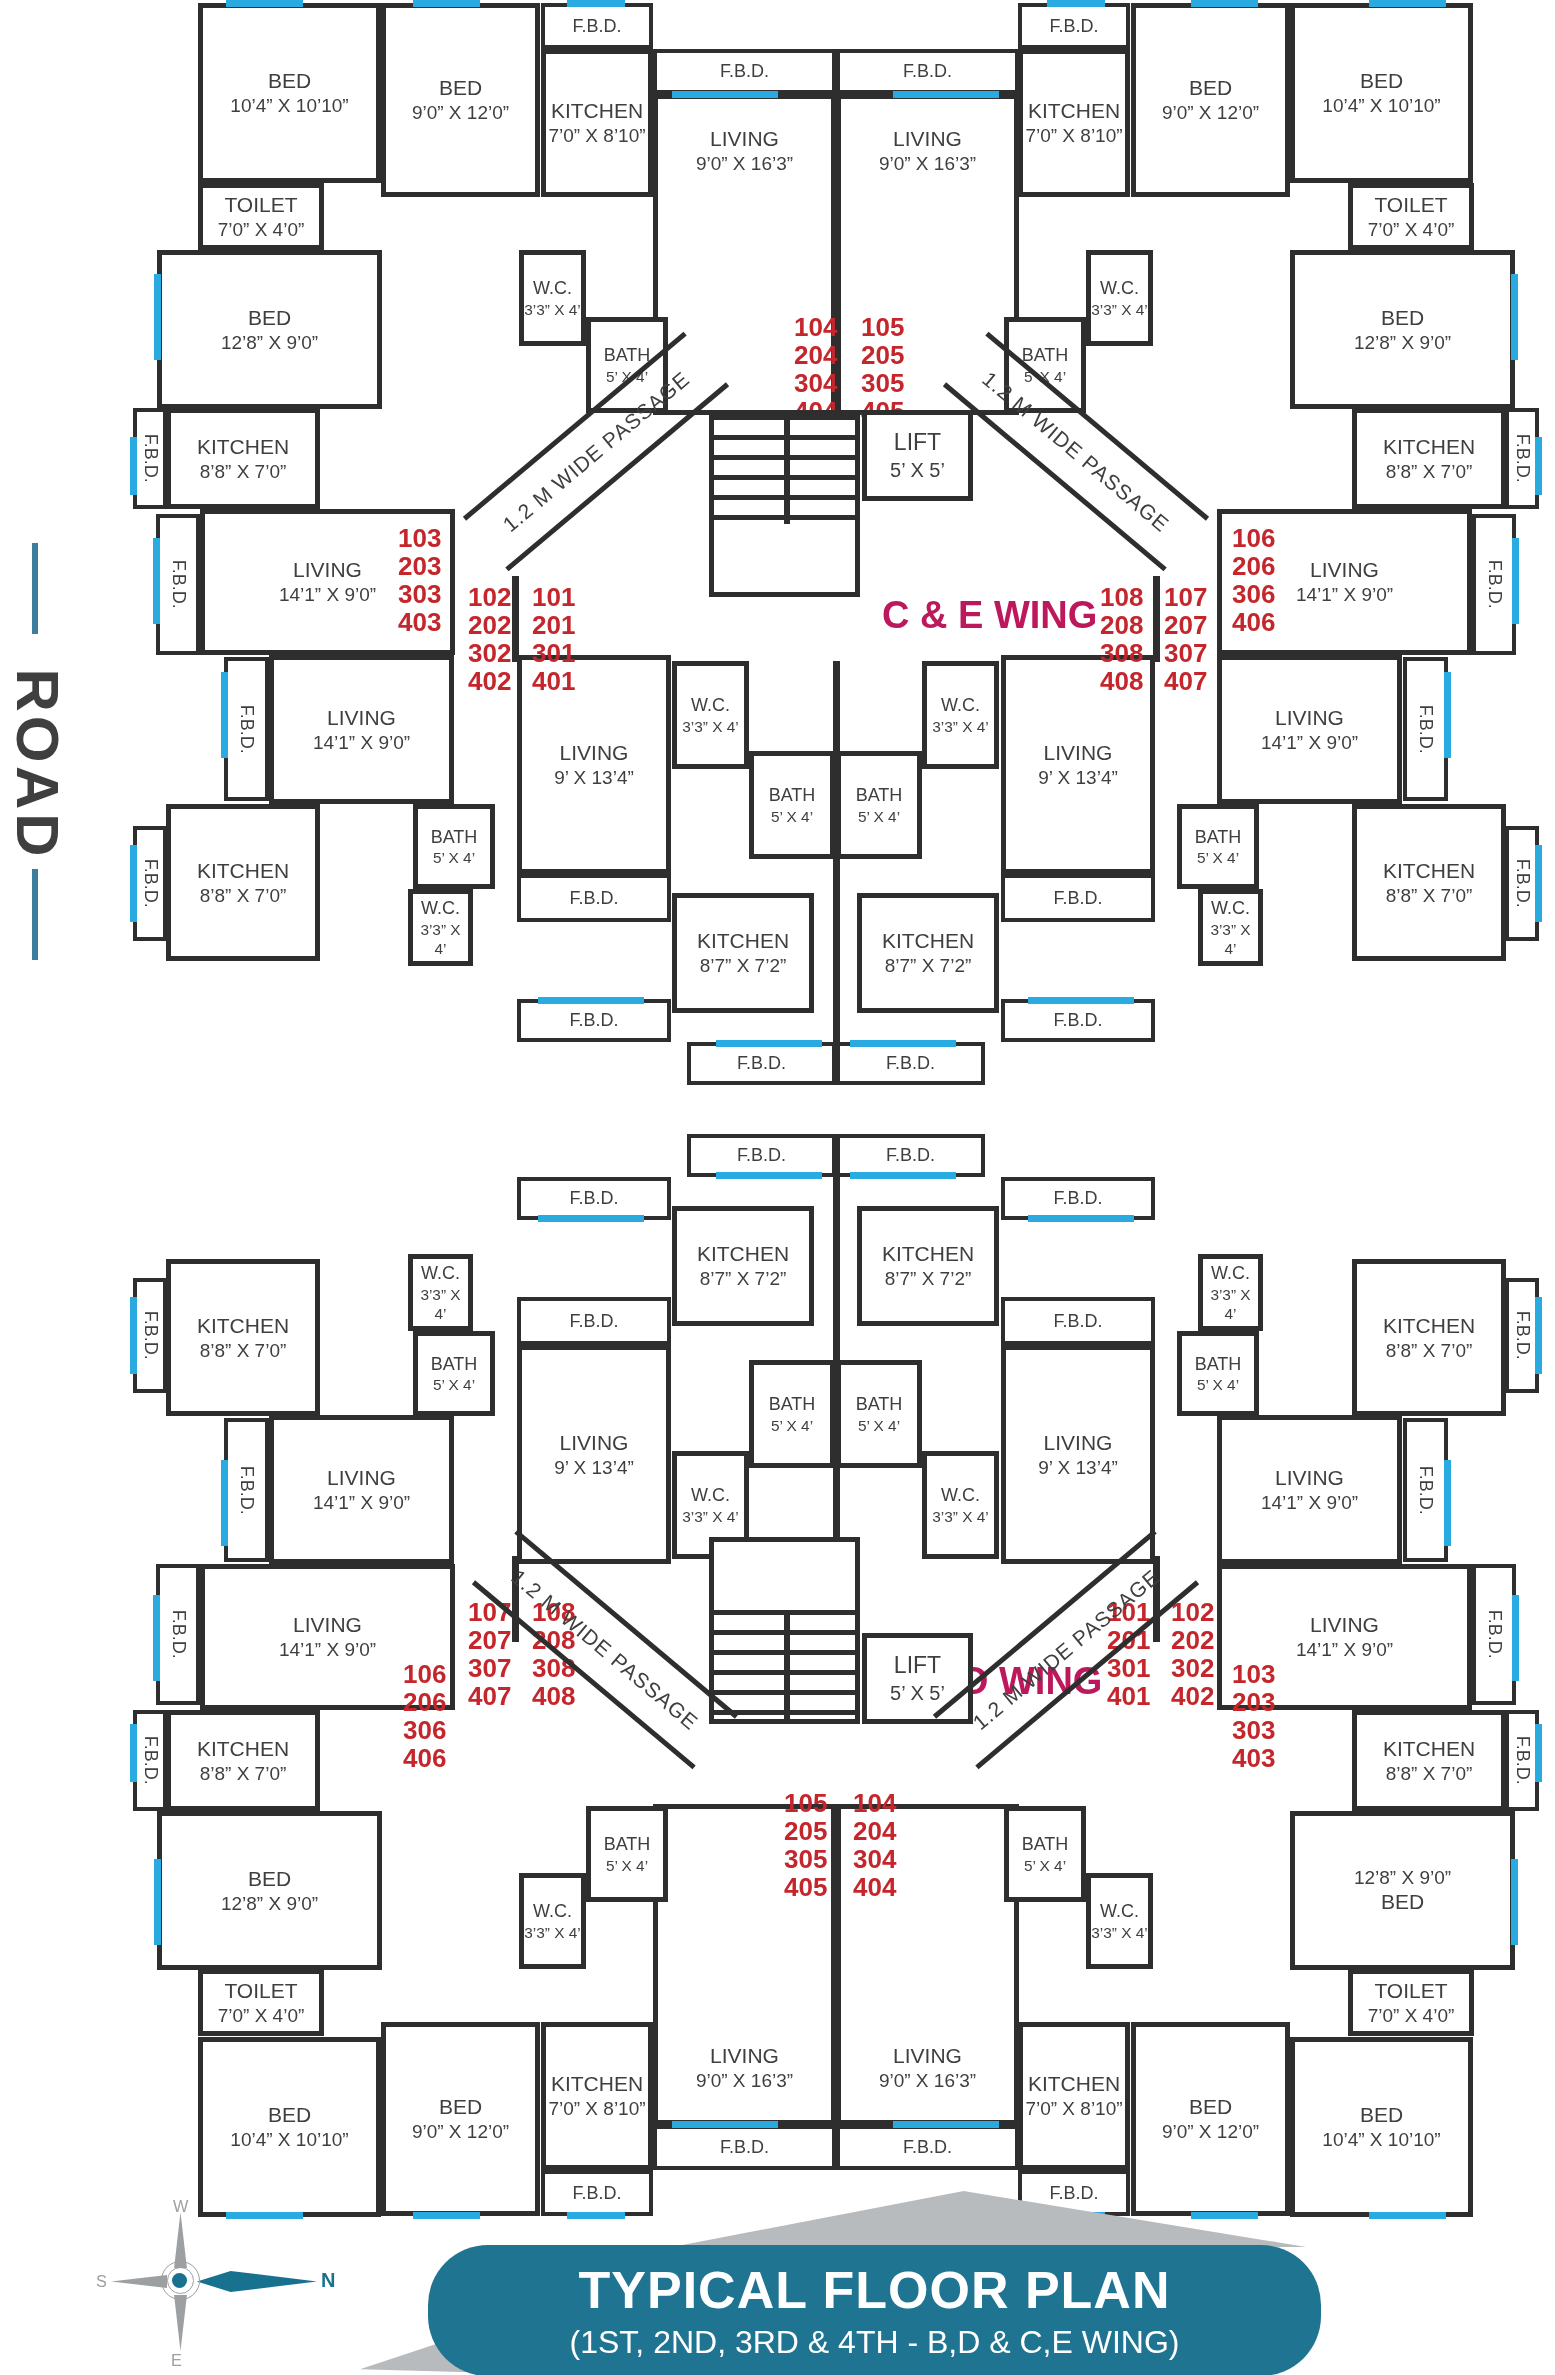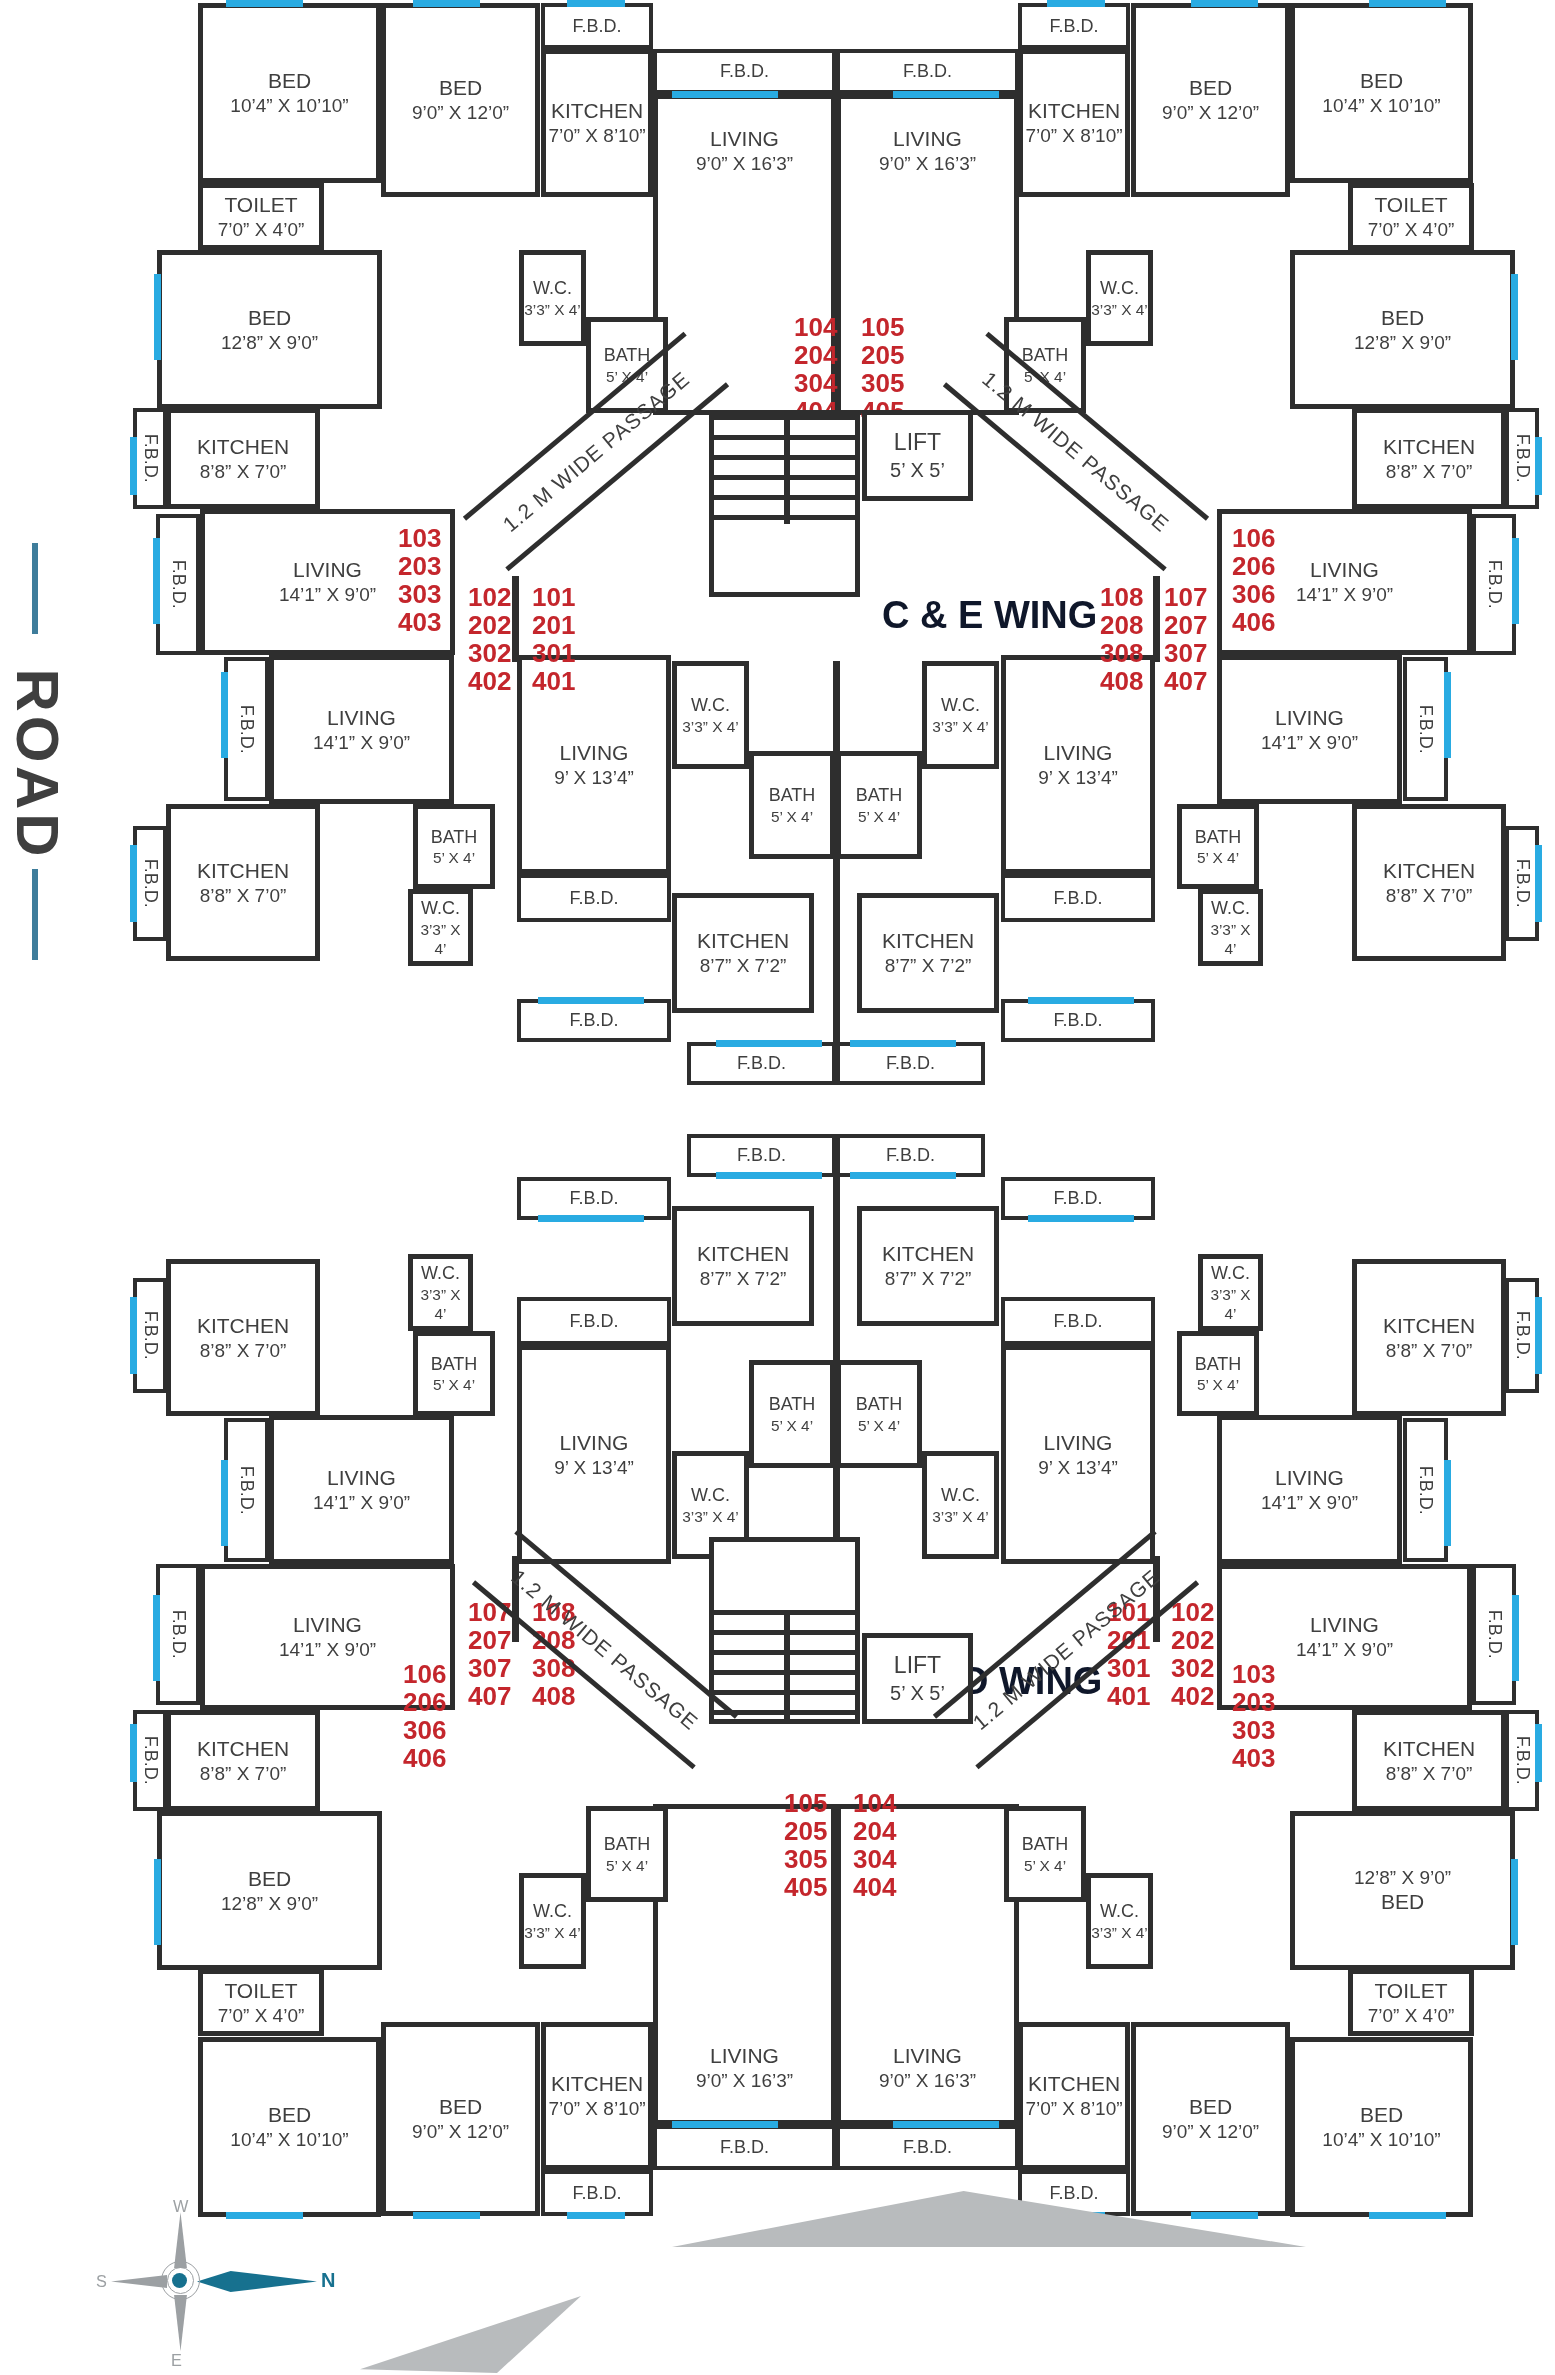--- a/index.html
+++ b/index.html
@@ -14,21 +14,21 @@
   .room.sm .rd{font-size:15.4px;}
   .room.fbd{border-width:4.8px;}
   .room.fbd .rl{font-size:18px;}
   .room.vert .rl{transform:rotate(90deg);white-space:nowrap;}
   .room.ltop{justify-content:flex-start;padding-top:27px;}
   .room.lbot{justify-content:flex-end;padding-bottom:27px;}
   .wall{position:absolute;background:#2e2e2e;}
   .win{position:absolute;background:#29abe2;}
   .ucol{position:absolute;color:#c4262c;font-weight:bold;font-size:26px;line-height:28px;
         text-align:center;}
-  .winglab{position:absolute;color:#0f172a;font-weight:bold;font-size:38px;white-space:nowrap;}
+  .winglab{position:absolute;color:#be185d;font-weight:bold;font-size:38px;white-space:nowrap;}
   .passage{position:absolute;box-sizing:border-box;border-top:5.8px solid #2e2e2e;
            border-bottom:5.8px solid #2e2e2e;display:flex;align-items:center;justify-content:center;}
   .passage span{font-size:21px;letter-spacing:1px;white-space:nowrap;color:#3f3f3f;}
   .stairs{position:absolute;box-sizing:border-box;border:5.8px solid #2e2e2e;background:#fff;}
   .treads{position:absolute;left:0;width:100%;
           background:repeating-linear-gradient(to bottom,#2e2e2e 0 4.8px,#ffffff 4.8px 20px);}
   .tdivider{position:absolute;width:5.8px;background:#2e2e2e;}
   .lift{position:absolute;box-sizing:border-box;border:5.8px solid #2e2e2e;background:#fff;
         display:flex;flex-direction:column;align-items:center;justify-content:center;line-height:1.3;}
   .lift .rl{font-size:23px;}.lift .rd{font-size:20px;}
@@ -634,20 +634,24 @@
       </div>
       <div class="passage" style="left: 922px; top: 1614px; width: 288px; height: 71px; transform: rotate(-40deg);">
         <span>1.2 M WIDE PASSAGE</span>
       </div>
     </div>
 
 
   <div class="deco" style="left:672px;top:2191px;width:634px;height:56px;clip-path:polygon(0 100%,46% 0,100% 100%);"></div>
   <div class="deco" style="left:360px;top:2296px;width:221px;height:77px;clip-path:polygon(0 95%,100% 0,62% 100%);"></div>
 
+  <div id="banner">
+    <div id="banner-title">TYPICAL FLOOR PLAN</div>
+    <div id="banner-sub">(1ST, 2ND, 3RD &amp; 4TH - B,D &amp; C,E WING)</div>
+  </div>
 
   <div id="compass">
     <div class="cp cp-letter" style="left:115px;top:1.9px;">W</div>
     <div class="cp cp-letter" style="left:38px;top:77px;">S</div>
     <div class="cp cp-letter" style="left:113px;top:156px;">E</div>
     <div class="cp" id="cp-n" style="left:263px;top:74px;">N</div>
     <div class="cp" style="left:111px;top:17.3px;width:23px;height:56px;background:#9ca0a3;clip-path:polygon(50% 0,78% 100%,22% 100%);"></div>
     <div class="cp" style="left:111px;top:100px;width:23px;height:56px;background:#9ca0a3;clip-path:polygon(22% 0,78% 0,50% 100%);"></div>
     <div class="cp" style="left:53px;top:75px;width:56px;height:23px;background:#9ca0a3;clip-path:polygon(0 50%,100% 22%,100% 78%);"></div>
     <div class="cp" style="left:139px;top:74px;width:120px;height:25px;background:#17718f;clip-path:polygon(0 50%,28% 8%,100% 50%,28% 92%);"></div>

